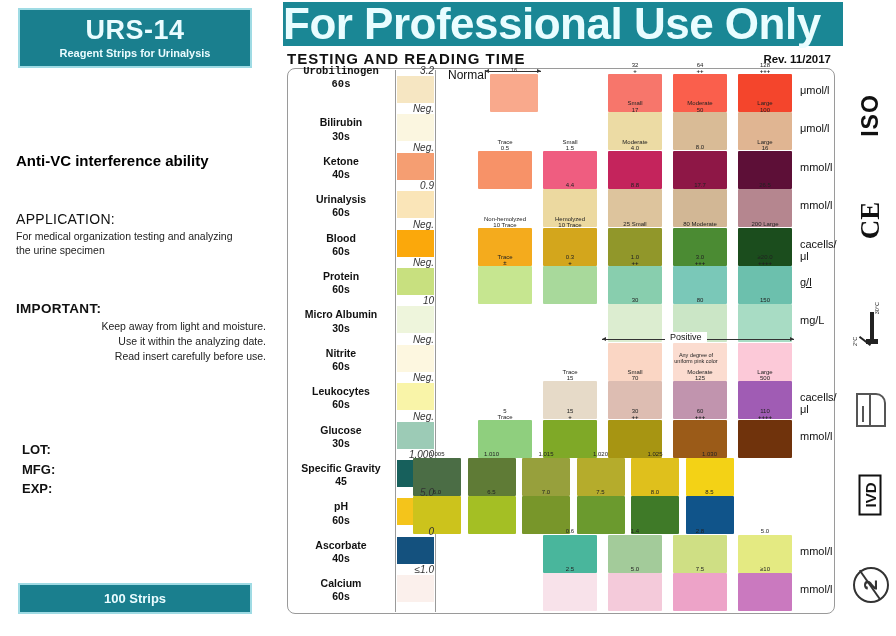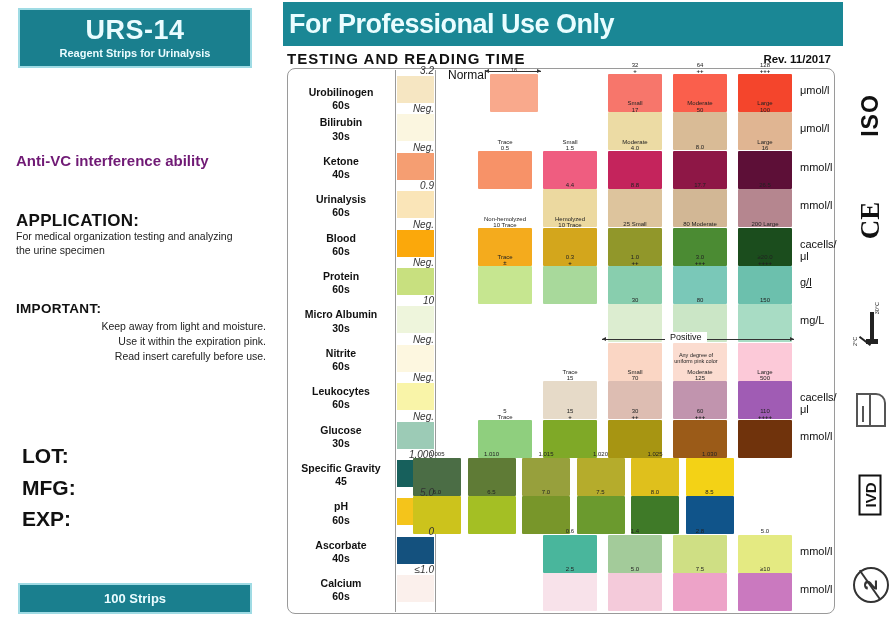--- a/index.html
+++ b/index.html
@@ -12,41 +12,41 @@
   }
   
   #left-panel{position:absolute;left:0;top:0;width:283px;height:636px;}
   #brand-banner{
     position:absolute;left:18px;top:8px;width:230px;height:56px;
     background:#1a7f8e;border:2px solid #9fdbe4;
     display:flex;flex-direction:column;align-items:center;justify-content:center;
   }
   #brand-title{color:#eafcff;font-size:27px;font-weight:bold;letter-spacing:.5px;line-height:1;}
   #brand-sub{color:#eafcff;font-size:11px;font-weight:bold;margin-top:4px;line-height:1;}
-  #anti-vc{position:absolute;left:16px;top:152px;width:250px;color:#701a75;font-size:15px;font-weight:bold;}
-  #application-head{position:absolute;left:16px;top:211px;font-size:17px;font-weight:bold;color:#111;letter-spacing:.3px;}
+  #anti-vc{position:absolute;left:16px;top:152px;width:250px;color:#000000;font-size:15px;font-weight:bold;}
+  #application-head{position:absolute;left:16px;top:211px;font-size:14px;font-weight:normal;color:#111;letter-spacing:.3px;}
   #application-body{position:absolute;left:16px;top:229px;width:240px;font-size:10.5px;color:#222;line-height:1.35;}
   #important-head{position:absolute;left:16px;top:301px;font-size:13.5px;font-weight:bold;color:#111;letter-spacing:.3px;}
   #important-body{position:absolute;left:16px;top:319px;width:250px;font-size:10.5px;color:#222;line-height:1.45;text-align:right;}
   #important-body div{white-space:nowrap;}
-  #lot-block{position:absolute;left:22px;top:440px;font-size:21px;font-weight:bold;color:#111;line-height:1.5;}
+  #lot-block{position:absolute;left:22px;top:440px;font-size:13px;font-weight:bold;color:#111;line-height:1.5;}
   #strips-banner{
     position:absolute;left:18px;top:583px;width:230px;height:27px;
     background:#1a7f8e;border:2px solid #9fdbe4;
     display:flex;align-items:center;justify-content:center;
   }
   #strips-banner span{color:#eafcff;font-size:13px;font-weight:bold;}
 
   
   #chart-panel{position:absolute;left:283px;top:0;width:562px;height:636px;}
   #pro-banner{
     position:absolute;left:0;top:2px;width:560px;height:44px;
     background:#1a8795;display:flex;align-items:center;
   }
-  #pro-banner span{color:#e9fdff;font-size:27px;font-weight:bold;letter-spacing:-.5px;padding-left:6px;}
+  #pro-banner span{color:#e9fdff;font-size:44px;font-weight:bold;letter-spacing:-.5px;padding-left:0;}
   #testing-label{position:absolute;left:4px;top:50px;font-size:15px;font-weight:bold;color:#111;letter-spacing:1px;}
   #rev-label{position:absolute;right:14px;top:53px;font-size:11.5px;font-weight:bold;color:#111;}
   #chart-box{
     position:absolute;left:4px;top:68px;width:548px;height:546px;
     border:1.5px solid #9a9a9a;border-radius:8px;background:#fff;box-sizing:border-box;
   }
   #divider-a{position:absolute;left:112px;top:70px;width:1.2px;height:542px;background:#9a9a9a;}
   #divider-b{position:absolute;left:152px;top:70px;width:1.2px;height:542px;background:#9a9a9a;}
   .test-name{
     position:absolute;left:4px;width:108px;text-align:center;
@@ -100,21 +100,21 @@
 
   <div id="application-head">APPLICATION:</div>
   <div id="application-body">
     <div>For medical organization testing and analyzing</div>
     <div>the urine specimen</div>
   </div>
 
   <div id="important-head">IMPORTANT:</div>
   <div id="important-body">
     <div>Keep away from light and moisture.</div>
-    <div>Use it within the expiration pink.</div>
+    <div>Use it within the analyzing date.</div>
     <div>Read insert carefully before use.</div>
   </div>
 
   <div id="lot-block">
     <div>LOT:</div>
     <div>MFG:</div>
     <div>EXP:</div>
   </div>
 
   <div id="strips-banner">
@@ -127,21 +127,21 @@
     <span>For Professional Use Only</span>
   </div>
   <div id="testing-label">TESTING  AND  READING  TIME</div>
   <div id="rev-label">Rev. 11/2017</div>
 
   <div id="chart-box"></div>
   <div id="divider-a"></div>
   <div id="divider-b"></div>
 
   <div id="rows-host">
-      <div class="test-name" style="top: 86px;">
+      <div class="test-name" style="top: 65px; font-family: Liberation Mono, monospace;">
         <div>Urobilinogen</div>
         <div>60s</div>
       </div>
       <div class="strip-cell" style="top: 65px;">
         <div class="strip-val">3.2</div>
         <div class="strip-pad" style="background: rgb(246, 230, 194);"></div>
       </div>
       <div class="row-unit" style="left: 517px; top: 84px;">μmol/l</div>
       <div class="normal-text" style="left: 165px; top: 68px;">Normal</div>
       <div class="swatch" style="left: 207px; top: 74px; width: 48px; height: 38px; background: rgb(249, 169, 140);"></div>

